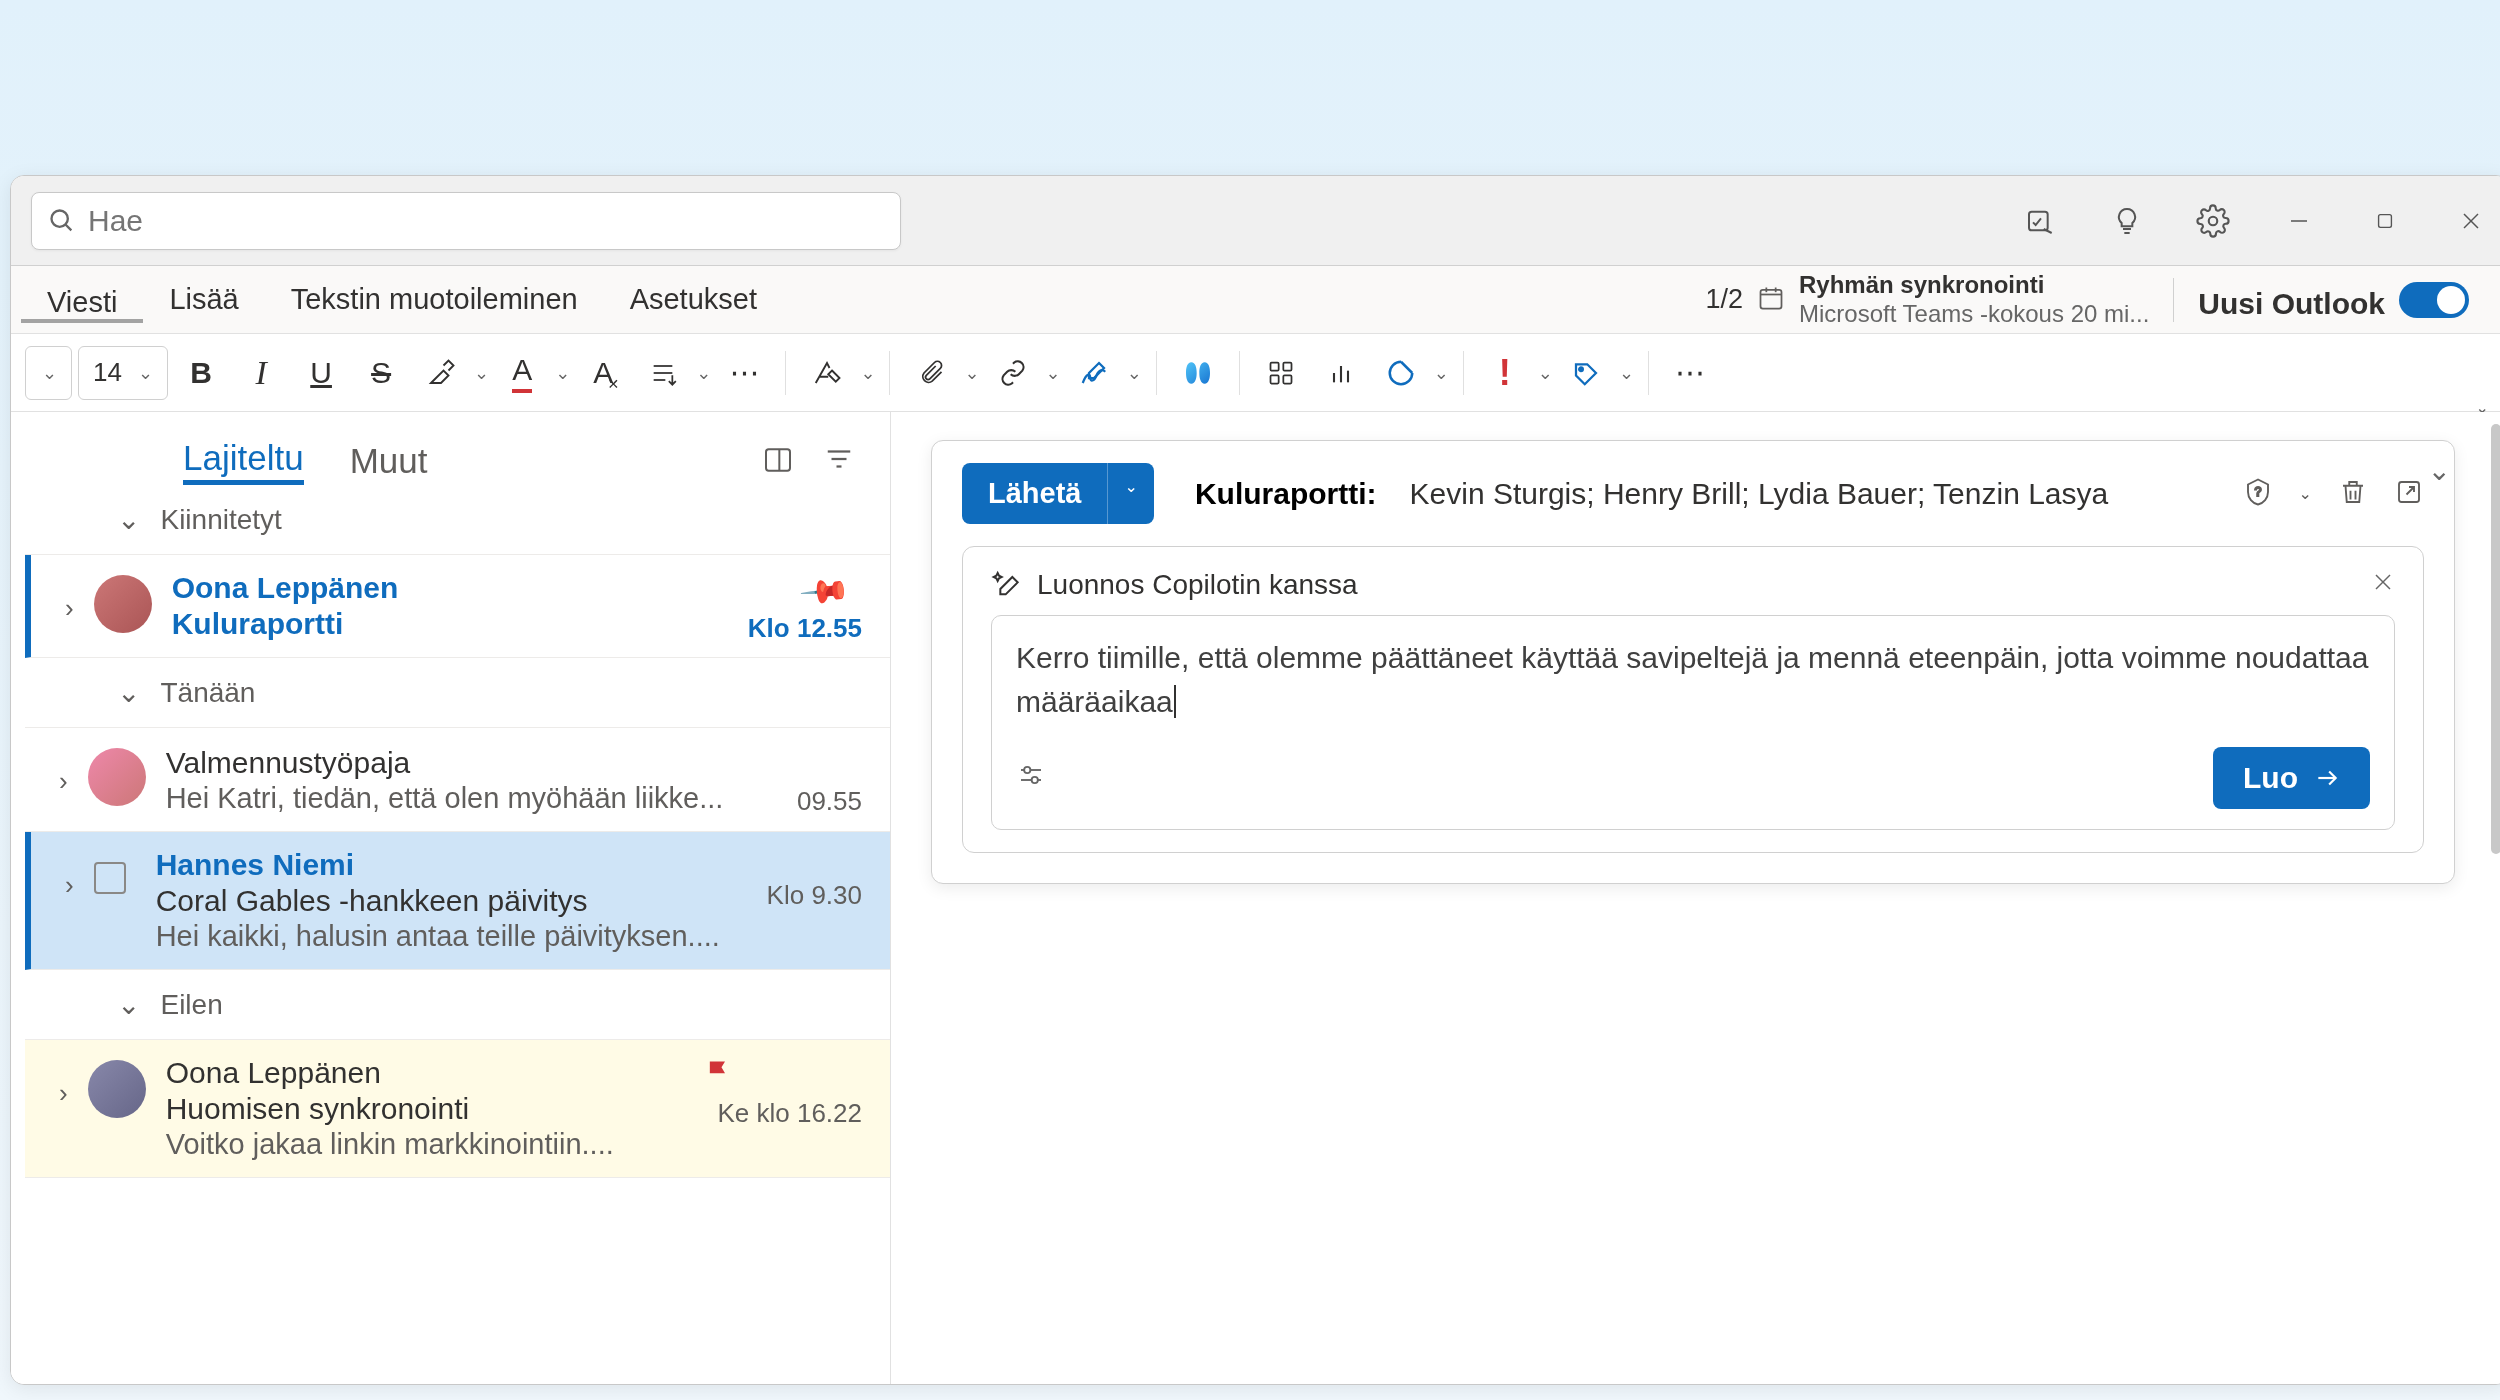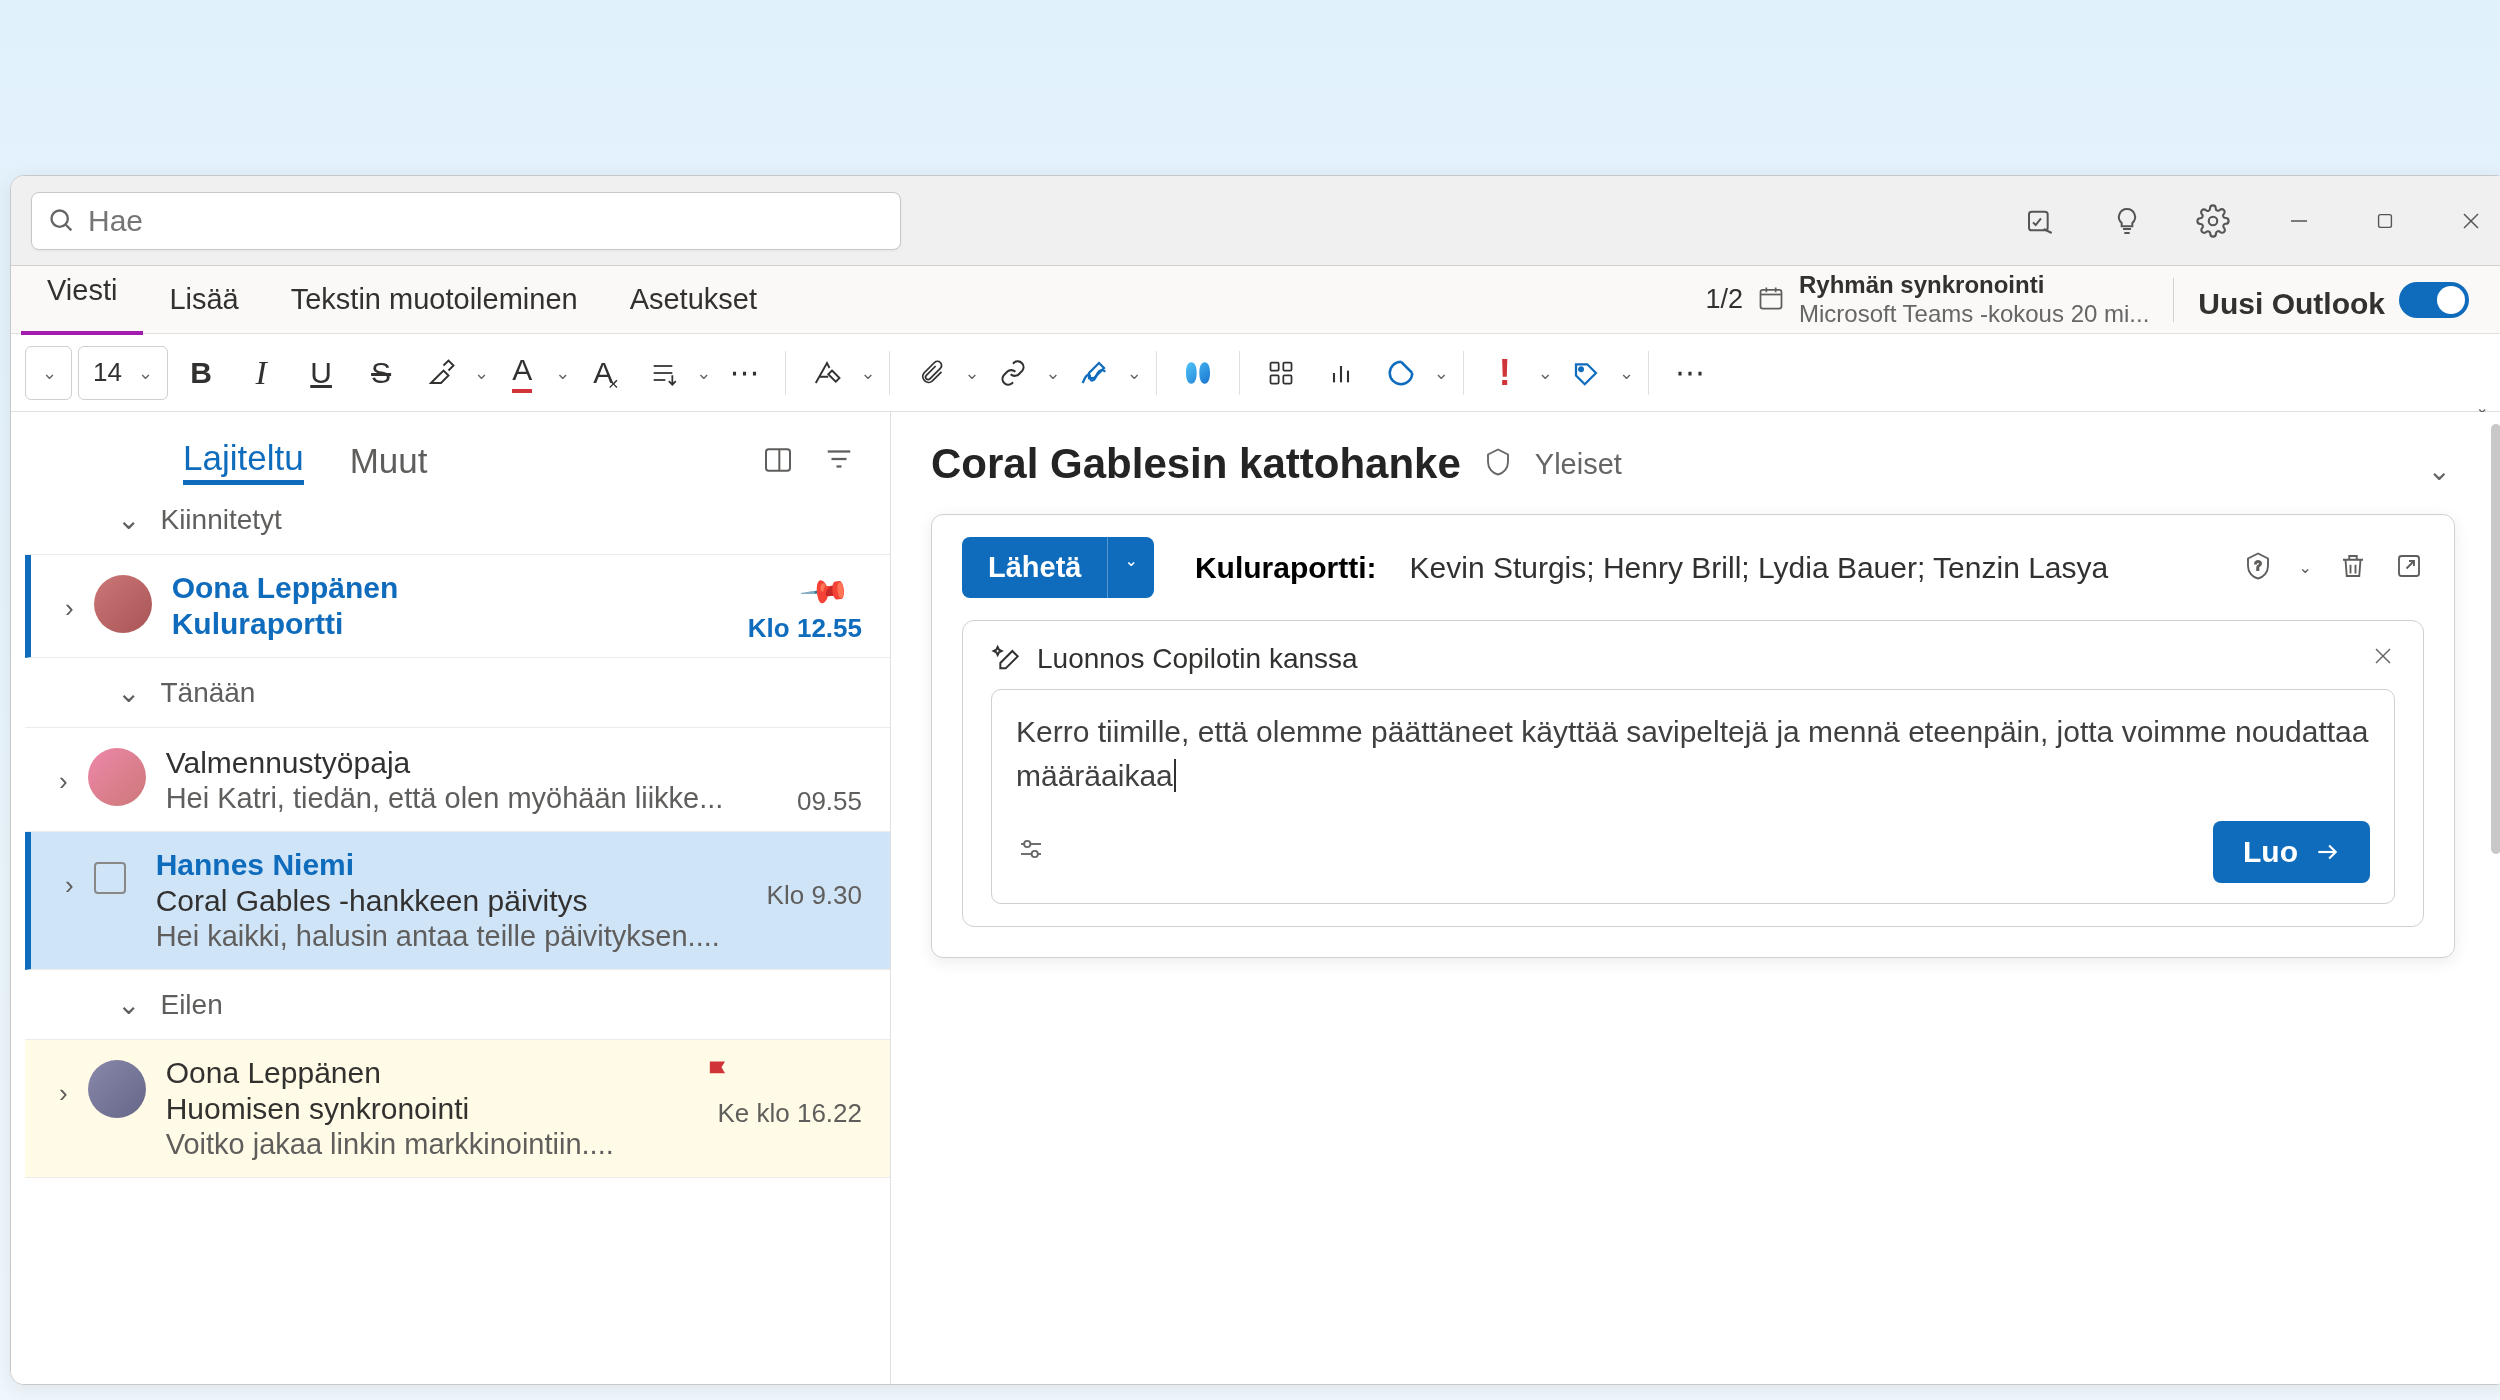--- a/index.html
+++ b/index.html
@@ -8,21 +8,21 @@
 .titlebar { height: 90px; background: #f0f0f0; display: flex; align-items: center; padding: 0 20px; border-bottom: 1px solid #d0d0d0; }
 .search-box { display: flex; align-items: center; background: #fff; border: 1px solid #c8c8c8; border-radius: 8px; height: 58px; width: 870px; padding: 0 16px; gap: 12px; box-shadow: 0 1px 3px rgba(0,0,0,0.05); }
 .search-box svg { width: 28px; height: 28px; color: #666; }
 .search-box input { border: none; outline: none; font-size: 30px; color: #666; flex: 1; background: transparent; }
 .titlebar-right { margin-left: auto; display: flex; align-items: center; gap: 50px; }
 .titlebar-icons { display: flex; gap: 50px; align-items: center; }
 .window-controls { display: flex; gap: 50px; align-items: center; }
 .icon-btn { width: 36px; height: 36px; color: #555; cursor: pointer; display: flex; align-items: center; justify-content: center; }
 .menubar { height: 68px; background: #faf9f8; display: flex; align-items: center; padding: 0 10px; border-bottom: 1px solid #e1e1e1; }
 .menubar .tab { padding: 10px 26px; font-size: 29px; color: #323130; cursor: pointer; }
-.menubar .tab.active { border-bottom: 4px solid #a21caf; padding-bottom: 24px; }
+.menubar .tab.active { border-bottom: 4px solid #a3a3a3; padding-bottom: 0; }
 .menubar-right { margin-left: auto; display: flex; align-items: center; gap: 14px; padding-right: 30px; }
 .sync-block { display: flex; align-items: center; gap: 14px; font-size: 24px; color: #323130; line-height: 1.18; }
 .sync-block .text small { color: #666; font-size: 24px; }
 .toggle-label { font-size: 30px; font-weight: 600; color: #323130; margin-top: 8px; }
 .toggle { width: 70px; height: 36px; background: #0f6cbd; border-radius: 18px; position: relative; cursor: pointer; }
 .toggle::after { content: ''; position: absolute; right: 4px; top: 4px; width: 28px; height: 28px; background: #fff; border-radius: 50%; }
 .divider-v { width: 1px; height: 44px; background: #d0d0d0; margin: 0 10px; }
 .toolbar { height: 78px; background: #fff; display: flex; align-items: center; padding: 0 14px; border-bottom: 1px solid #e1e1e1; gap: 6px; }
 .combo { display: flex; align-items: center; border: 1px solid #d0d0d0; border-radius: 6px; height: 54px; padding: 0 14px; font-size: 26px; gap: 14px; color: #323130; }
 .tbtn { width: 54px; height: 54px; display: flex; align-items: center; justify-content: center; font-size: 30px; color: #323130; cursor: pointer; border-radius: 4px; }
@@ -371,27 +371,20 @@
           <div class="prev">Voitko jakaa linkin markkinointiin....</div>
         </div>
         <div class="flag-icon"><svg width="28" height="28" viewBox="0 0 24 24" fill="#d13438">
               <path d="M5 3 L5 21 M5 3 L18 3 L15 8 L18 13 L5 13"></path>
             </svg></div>
         <div class="time">Ke klo 16.22</div>
       </div>
     </div>
 
     <div class="reader">
-      <div class="subject-row">
-        <h1>Coral Gablesin kattohanke</h1>
-        <span class="shield"><svg width="30" height="30" viewBox="0 0 24 24" fill="none" stroke="currentColor" stroke-width="1.5">
-              <path d="M12 2 L4 6 v6 c0 5 3.5 9 8 10 c4.5-1 8-5 8-10 V6 Z"></path>
-            </svg></span>
-        <span class="gen">Yleiset</span>
-      </div>
       <span class="expand-caret-reader">⌄</span>
 
       <div class="compose">
         <div class="compose-hdr">
           <div class="send-btn">
             <div class="main">Lähetä</div>
             <div class="drop">⌄</div>
           </div>
           <span class="to-label">Kuluraportti:</span>
           <span class="to-names">Kevin Sturgis; Henry Brill; Lydia Bauer; Tenzin Lasya</span>

